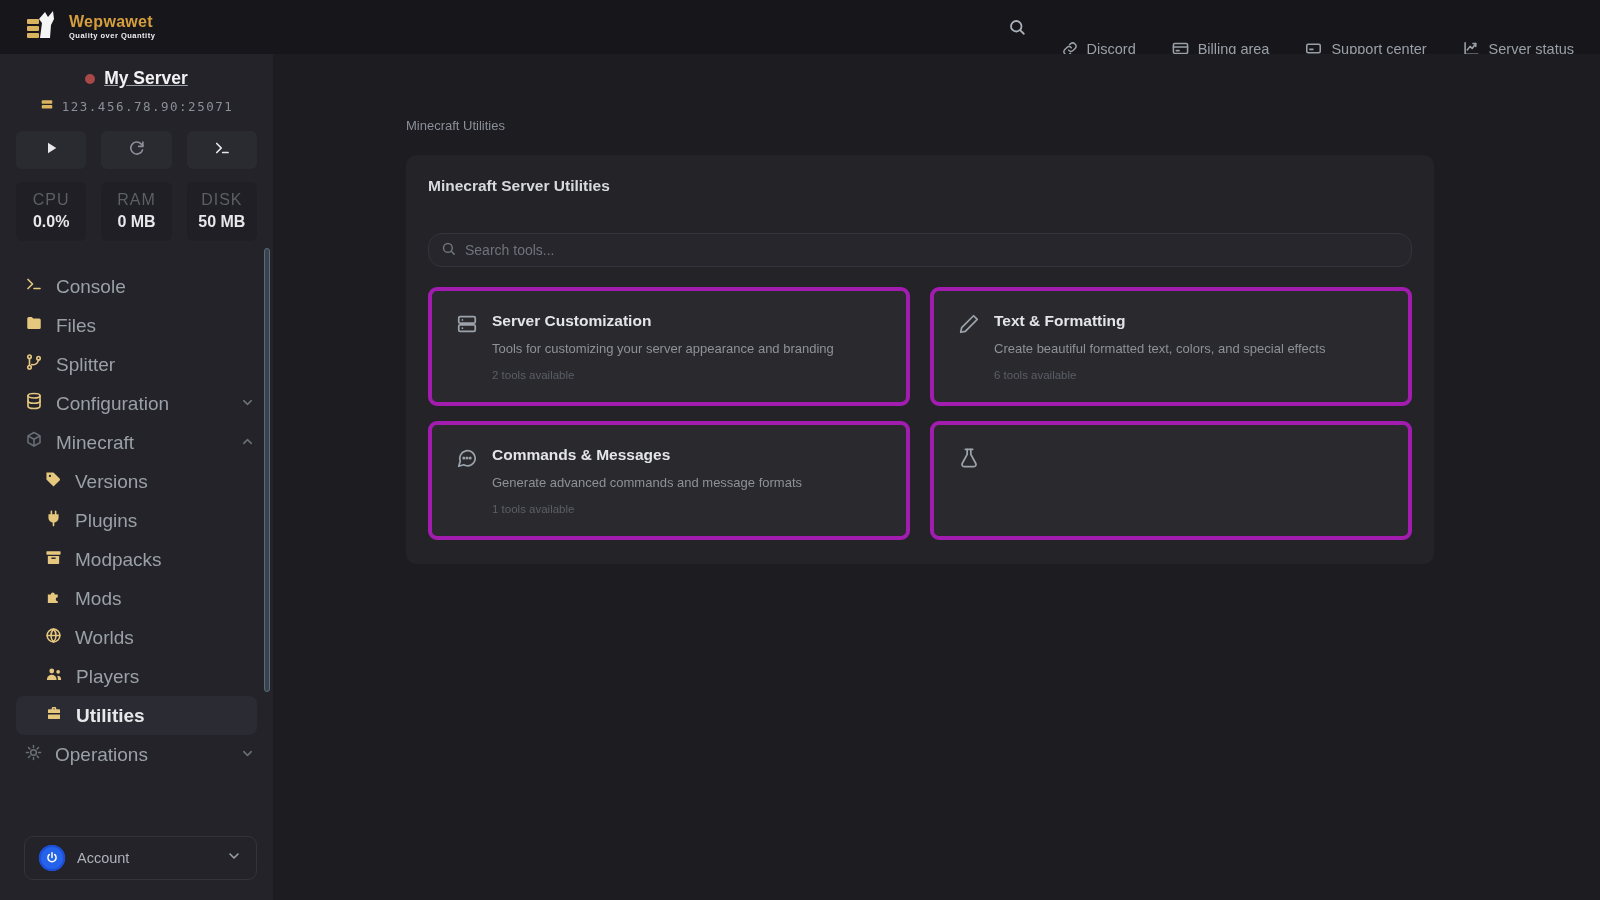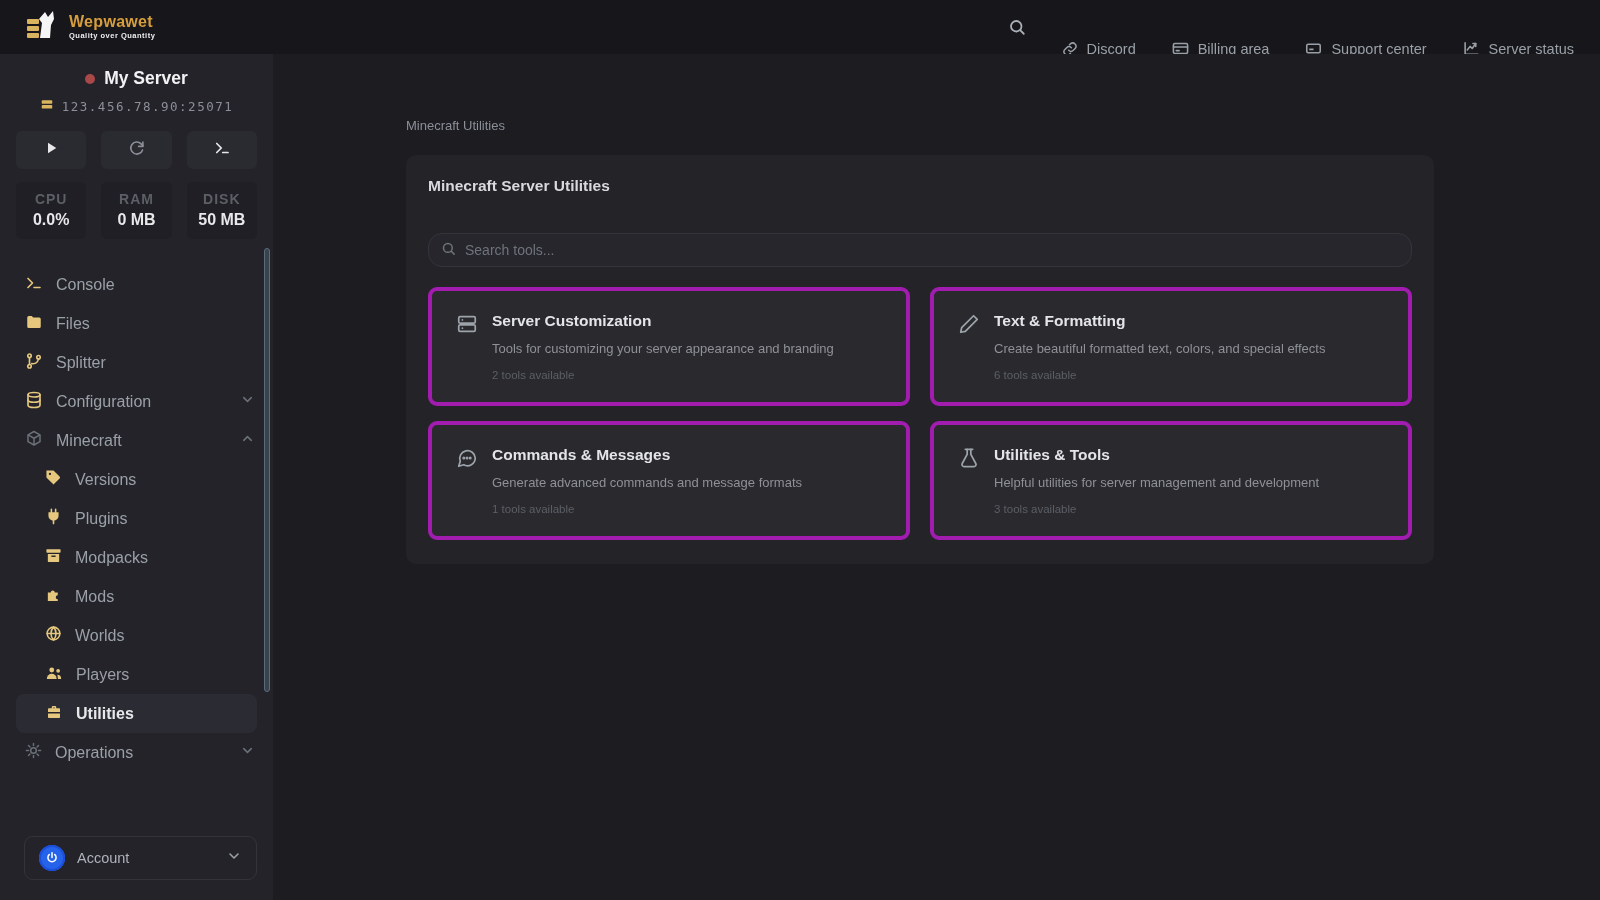--- a/index.html
+++ b/index.html
@@ -16,37 +16,37 @@
   .topnav-item { display:flex; align-items:center; gap:9px; color:#9aa0a8; font-size:14.5px; cursor:pointer;margin-top:43px; }
   .topnav-item svg, .top-search svg { display:block; }
   .top-search { color:#aab0b8; cursor:pointer; }
 
   
   .shell { display:flex; height:846px; }
 
   
   .sidebar { width:273px; background:#232329; position:relative; flex-shrink:0; padding-top:14px; }
   .server-head { text-align:center; }
-  .server-name-row { display:flex; align-items:center; justify-content:center; gap:9px; }
+  .server-name-row { display:flex; align-items:center; justify-content:center; gap:9px;text-decoration:underline; }
   .status-dot { width:10px; height:10px; border-radius:50%; background:#a94848; }
   .server-name { color:#f2f2f4; font-size:17.5px; font-weight:bold; }
   .server-ip-row { margin-top:9px; display:flex; align-items:center; justify-content:center; gap:8px;
                    color:#8b8f98; font-family:"DejaVu Sans Mono", monospace; font-size:12.5px; letter-spacing:1.5px; }
   .server-ip-row svg { color:#d9b35e; }
 
   .btn-row { display:grid; grid-template-columns:1fr 1fr 1fr; gap:15px; margin:16px 16px 0; }
   .side-btn { height:38px; background:#2a2a31; border-radius:6px; display:flex; align-items:center; justify-content:center; cursor:pointer; }
   .stat-row { display:grid; grid-template-columns:1fr 1fr 1fr; gap:15px; margin:13px 16px 0; }
   .stat-box { background:#1f1f25; border-radius:6px; padding:9px 4px 10px; text-align:center; }
-  .stat-label { font-size:14px; color:#5c5f66; letter-spacing:1px; font-weight:bold; }
+  .stat-label { font-size:16px; color:#5c5f66; letter-spacing:1px; font-weight:normal; }
   .stat-value { margin-top:4px; font-size:16px; color:#e8e8ea; font-weight:bold; }
 
   .nav { margin-top:26px; }
   .nav-item { height:39px; display:flex; align-items:center; gap:13px; padding:0 18px 0 25px;
-              font-size:16px; color:#9aa0a8; cursor:pointer; }
+              font-size:19px; color:#9aa0a8; cursor:pointer; }
   .nav-item .gold { color:#e6c77e; }
   .nav-item .dim  { color:#6b7078; }
   .nav-item .chev { margin-left:auto; color:#6b7078; }
   .nav-sub { padding-left:45px; }
   .nav-active { background:#2b2b33; border-radius:8px; margin:0 16px; padding-left:29px; color:#e7e8ea; font-weight:bold; height:39px; }
 
   .sidebar-scrollbar { position:absolute; right:3px; top:194px; width:6px; height:444px;
                        border-radius:4px; background:#39434e; border:1px solid #5c6b7a; cursor:grab; }
 
   .account-box { position:absolute; left:24px; right:16px; bottom:20px; height:44px;
@@ -427,22 +427,17 @@
           </div>
         </div>
 
         <div class="card">
           <span class="card-icon">
             <svg width="22" height="22" viewBox="0 0 24 24" fill="none" stroke="currentColor" stroke-width="1.9" stroke-linecap="round" stroke-linejoin="round">
                 <path d="M10 2.5v5.5L4.6 18a2.4 2.4 0 0 0 2.1 3.5h10.6a2.4 2.4 0 0 0 2.1-3.5L14 8V2.5"></path>
                 <line x1="8" y1="2.5" x2="16" y2="2.5"></line>
               </svg>
           </span>
-          <div>
-            <div class="card-title">Utilities &amp; Tools</div>
-            <div class="card-desc">Helpful utilities for server management and development</div>
-            <div class="card-count">3 tools available</div>
-          </div>
         </div>
       </div>
     </div>
   </div>
 </div>
 
 </body></html>

